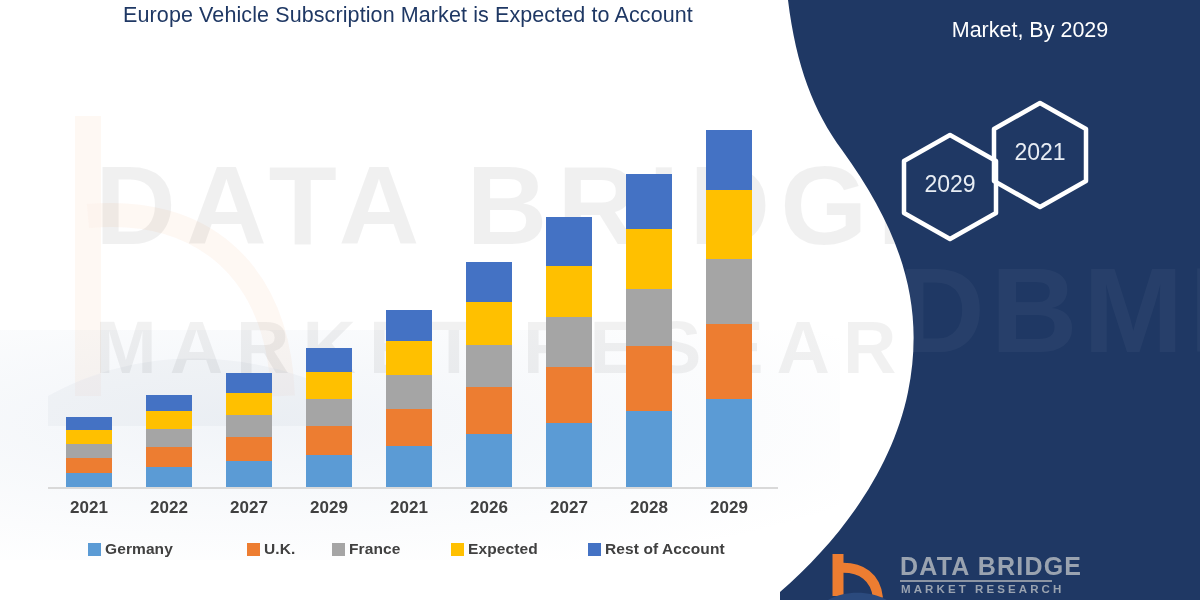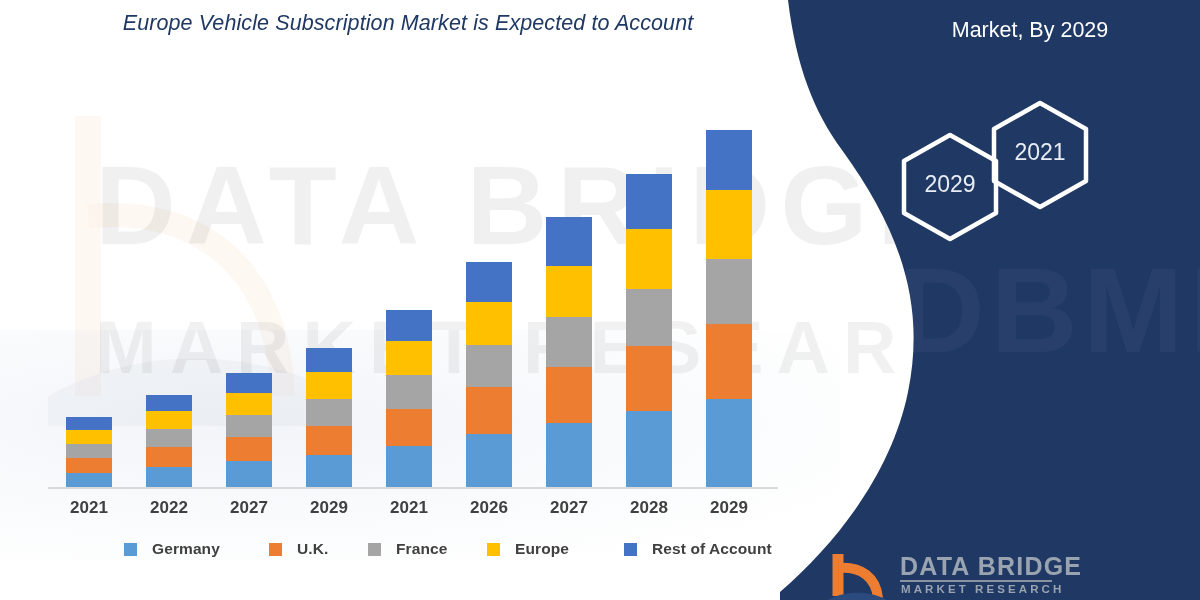--- a/index.html
+++ b/index.html
@@ -24,23 +24,23 @@
     opacity:.10;pointer-events:none;user-select:none;
   }
   .wm-soft{
     position:absolute;left:0;top:330px;width:840px;height:230px;
     background:radial-gradient(120% 100% at 30% 40%,rgba(120,150,190,.10) 0%,rgba(255,255,255,0) 70%);
     pointer-events:none;
   }
 
   
   .title{
-    position:absolute;left:58px;top:8px;width:700px;
+    position:absolute;left:58px;top:0;width:700px;
     text-align:center;color:#1F3864;font-size:21.5px;font-weight:400;
-    line-height:31px;letter-spacing:.1px;font-style:italic;
+    line-height:31px;letter-spacing:.1px;
   }
 
   
   .chart{position:absolute;left:0;top:0;width:800px;height:600px;}
   .axis-line{
     position:absolute;left:48px;top:487px;width:730px;height:1.5px;
     background:#d9d9d9;
   }
   .bar{position:absolute;bottom:0;width:46px;}
   .seg{width:100%;display:block;}
@@ -50,21 +50,21 @@
   .xlabels{position:absolute;left:0;top:498px;width:800px;height:26px;}
   .xlab{
     position:absolute;width:80px;text-align:center;
     font-size:17px;font-weight:700;color:#404040;
   }
 
   
   .legend{
     position:absolute;left:88px;top:540px;width:680px;height:26px;
   }
-  .lg-item{position:absolute;display:flex;align-items:center;gap:15px;white-space:nowrap;margin-left:36px;}
+  .lg-item{position:absolute;display:flex;align-items:center;gap:4px;white-space:nowrap;}
   .lg-sw{width:13px;height:13px;display:inline-block;flex:0 0 auto;}
   .lg-tx{font-size:15.5px;font-weight:700;color:#404040;letter-spacing:.1px;}
 
   
   .navy{
     position:absolute;left:780px;top:0;width:420px;height:600px;
     overflow:hidden;
   }
   .navy-bg{position:absolute;inset:0;}
   .navy-wm{
@@ -208,31 +208,31 @@
         <div class="xlab" style="left: 449px;">2026</div>
         <div class="xlab" style="left: 529px;">2027</div>
         <div class="xlab" style="left: 609px;">2028</div>
         <div class="xlab" style="left: 689px;">2029</div>
       </div>
     <div class="legend" id="legend">
         <div class="lg-item" style="left: 0px;">
           <span class="lg-sw" style="background: rgb(91, 155, 213);"></span>
           <span class="lg-tx">Germany</span>
         </div>
-        <div class="lg-item" style="left: 145px; text-align: right;">
+        <div class="lg-item" style="left: 159px; text-align: right;">
           <span class="lg-sw" style="background: rgb(237, 125, 49);"></span>
           <span class="lg-tx">U.K.</span>
         </div>
         <div class="lg-item" style="left: 244px;">
           <span class="lg-sw" style="background: rgb(165, 165, 165);"></span>
           <span class="lg-tx">France</span>
         </div>
         <div class="lg-item" style="left: 363px;">
           <span class="lg-sw" style="background: rgb(255, 192, 0);"></span>
-          <span class="lg-tx">Europe</span>
+          <span class="lg-tx">Expected</span>
         </div>
         <div class="lg-item" style="left: 500px;">
           <span class="lg-sw" style="background: rgb(68, 114, 196);"></span>
           <span class="lg-tx">Rest of Account</span>
         </div>
       </div>
   </div>
 
   <div class="navy">
     <svg class="navy-bg" width="420" height="600" viewBox="0 0 420 600" preserveAspectRatio="none" aria-hidden="true">

